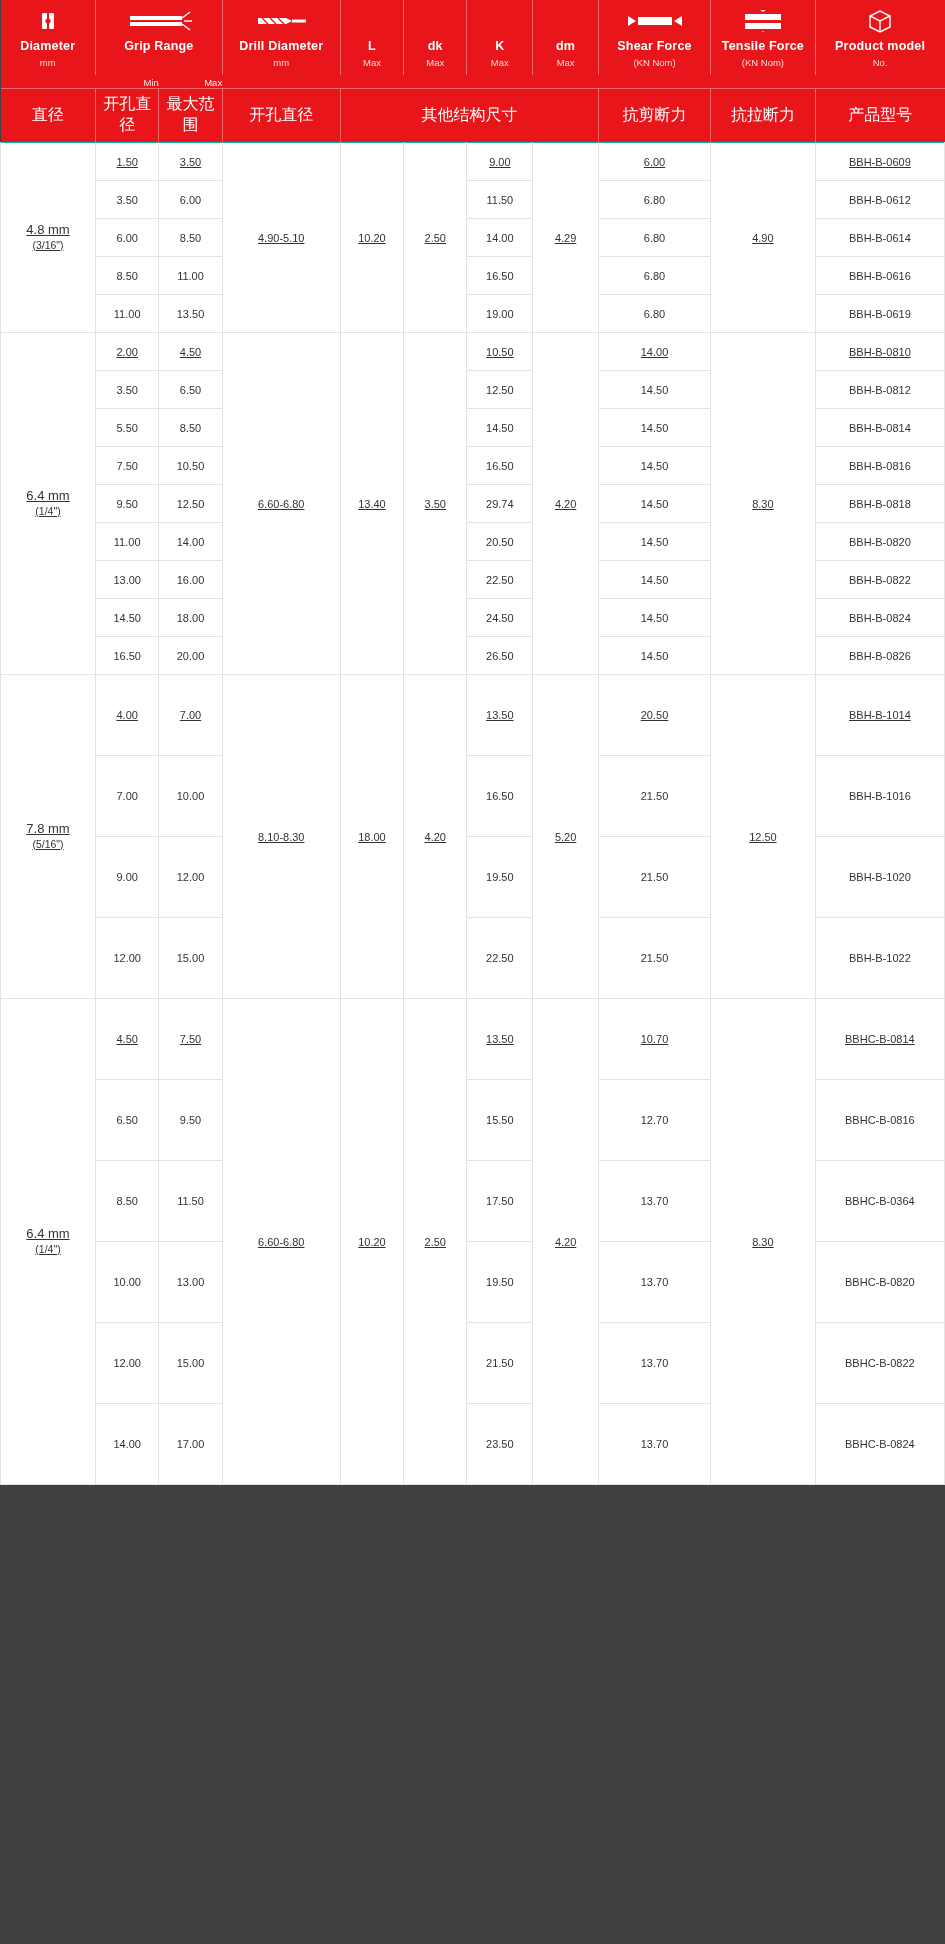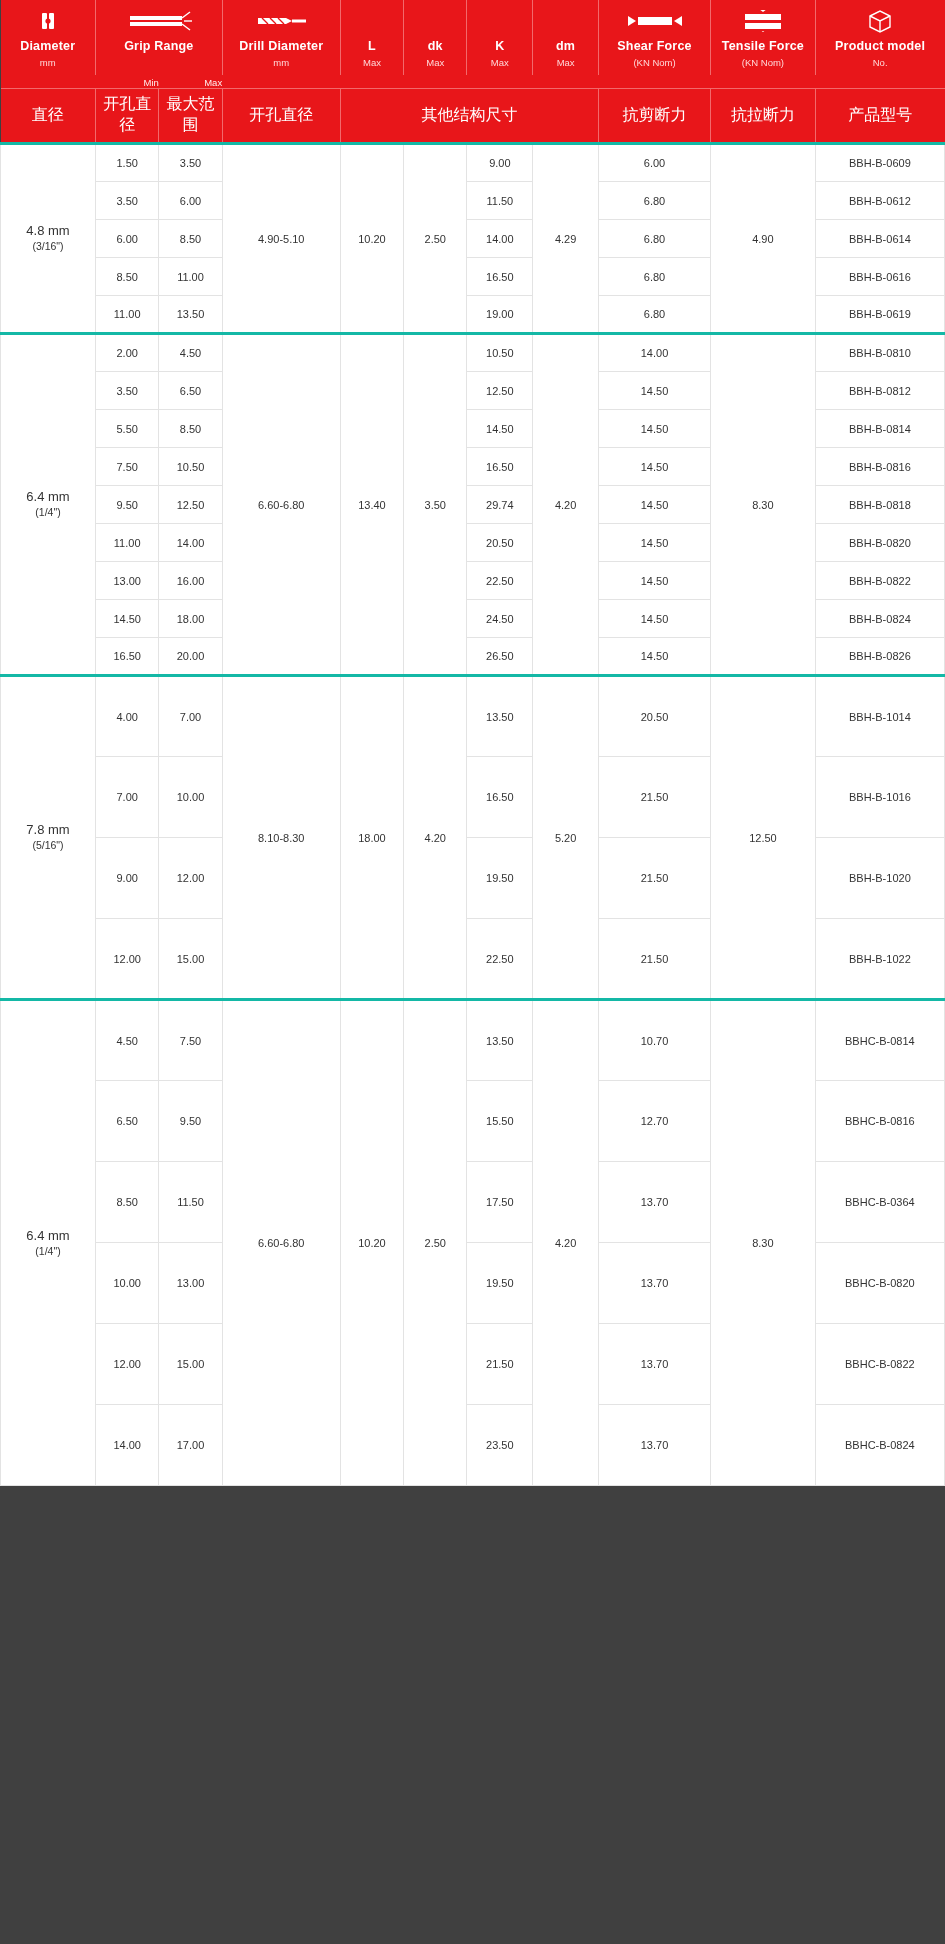--- a/index.html
+++ b/index.html
@@ -72,21 +72,21 @@
   
   tbody td {
     border: 1px solid #e3e3e3;
     text-align: center;
     vertical-align: middle;
     font-size: 11px;
     color: #333333;
     padding: 6px 2px;
     background: #ffffff;
   }
-  tbody tr.group-start td { border-top: 3px solid #14b8a6; }
+  tbody tr.group-start td { border-top: 1px solid #14b8a6; text-decoration: underline; }
   .dia-main { font-size: 13px; color: #333; line-height: 16px; }
   .dia-sub { font-size: 10.5px; color: #333; line-height: 15px; }
   td.modelcell { font-size: 11px; }
   
   col.c-dia   { width: 78px; }
   col.c-min   { width: 52px; }
   col.c-max   { width: 52px; }
   col.c-drill { width: 97px; }
   col.c-L     { width: 52px; }
   col.c-dk    { width: 52px; }

